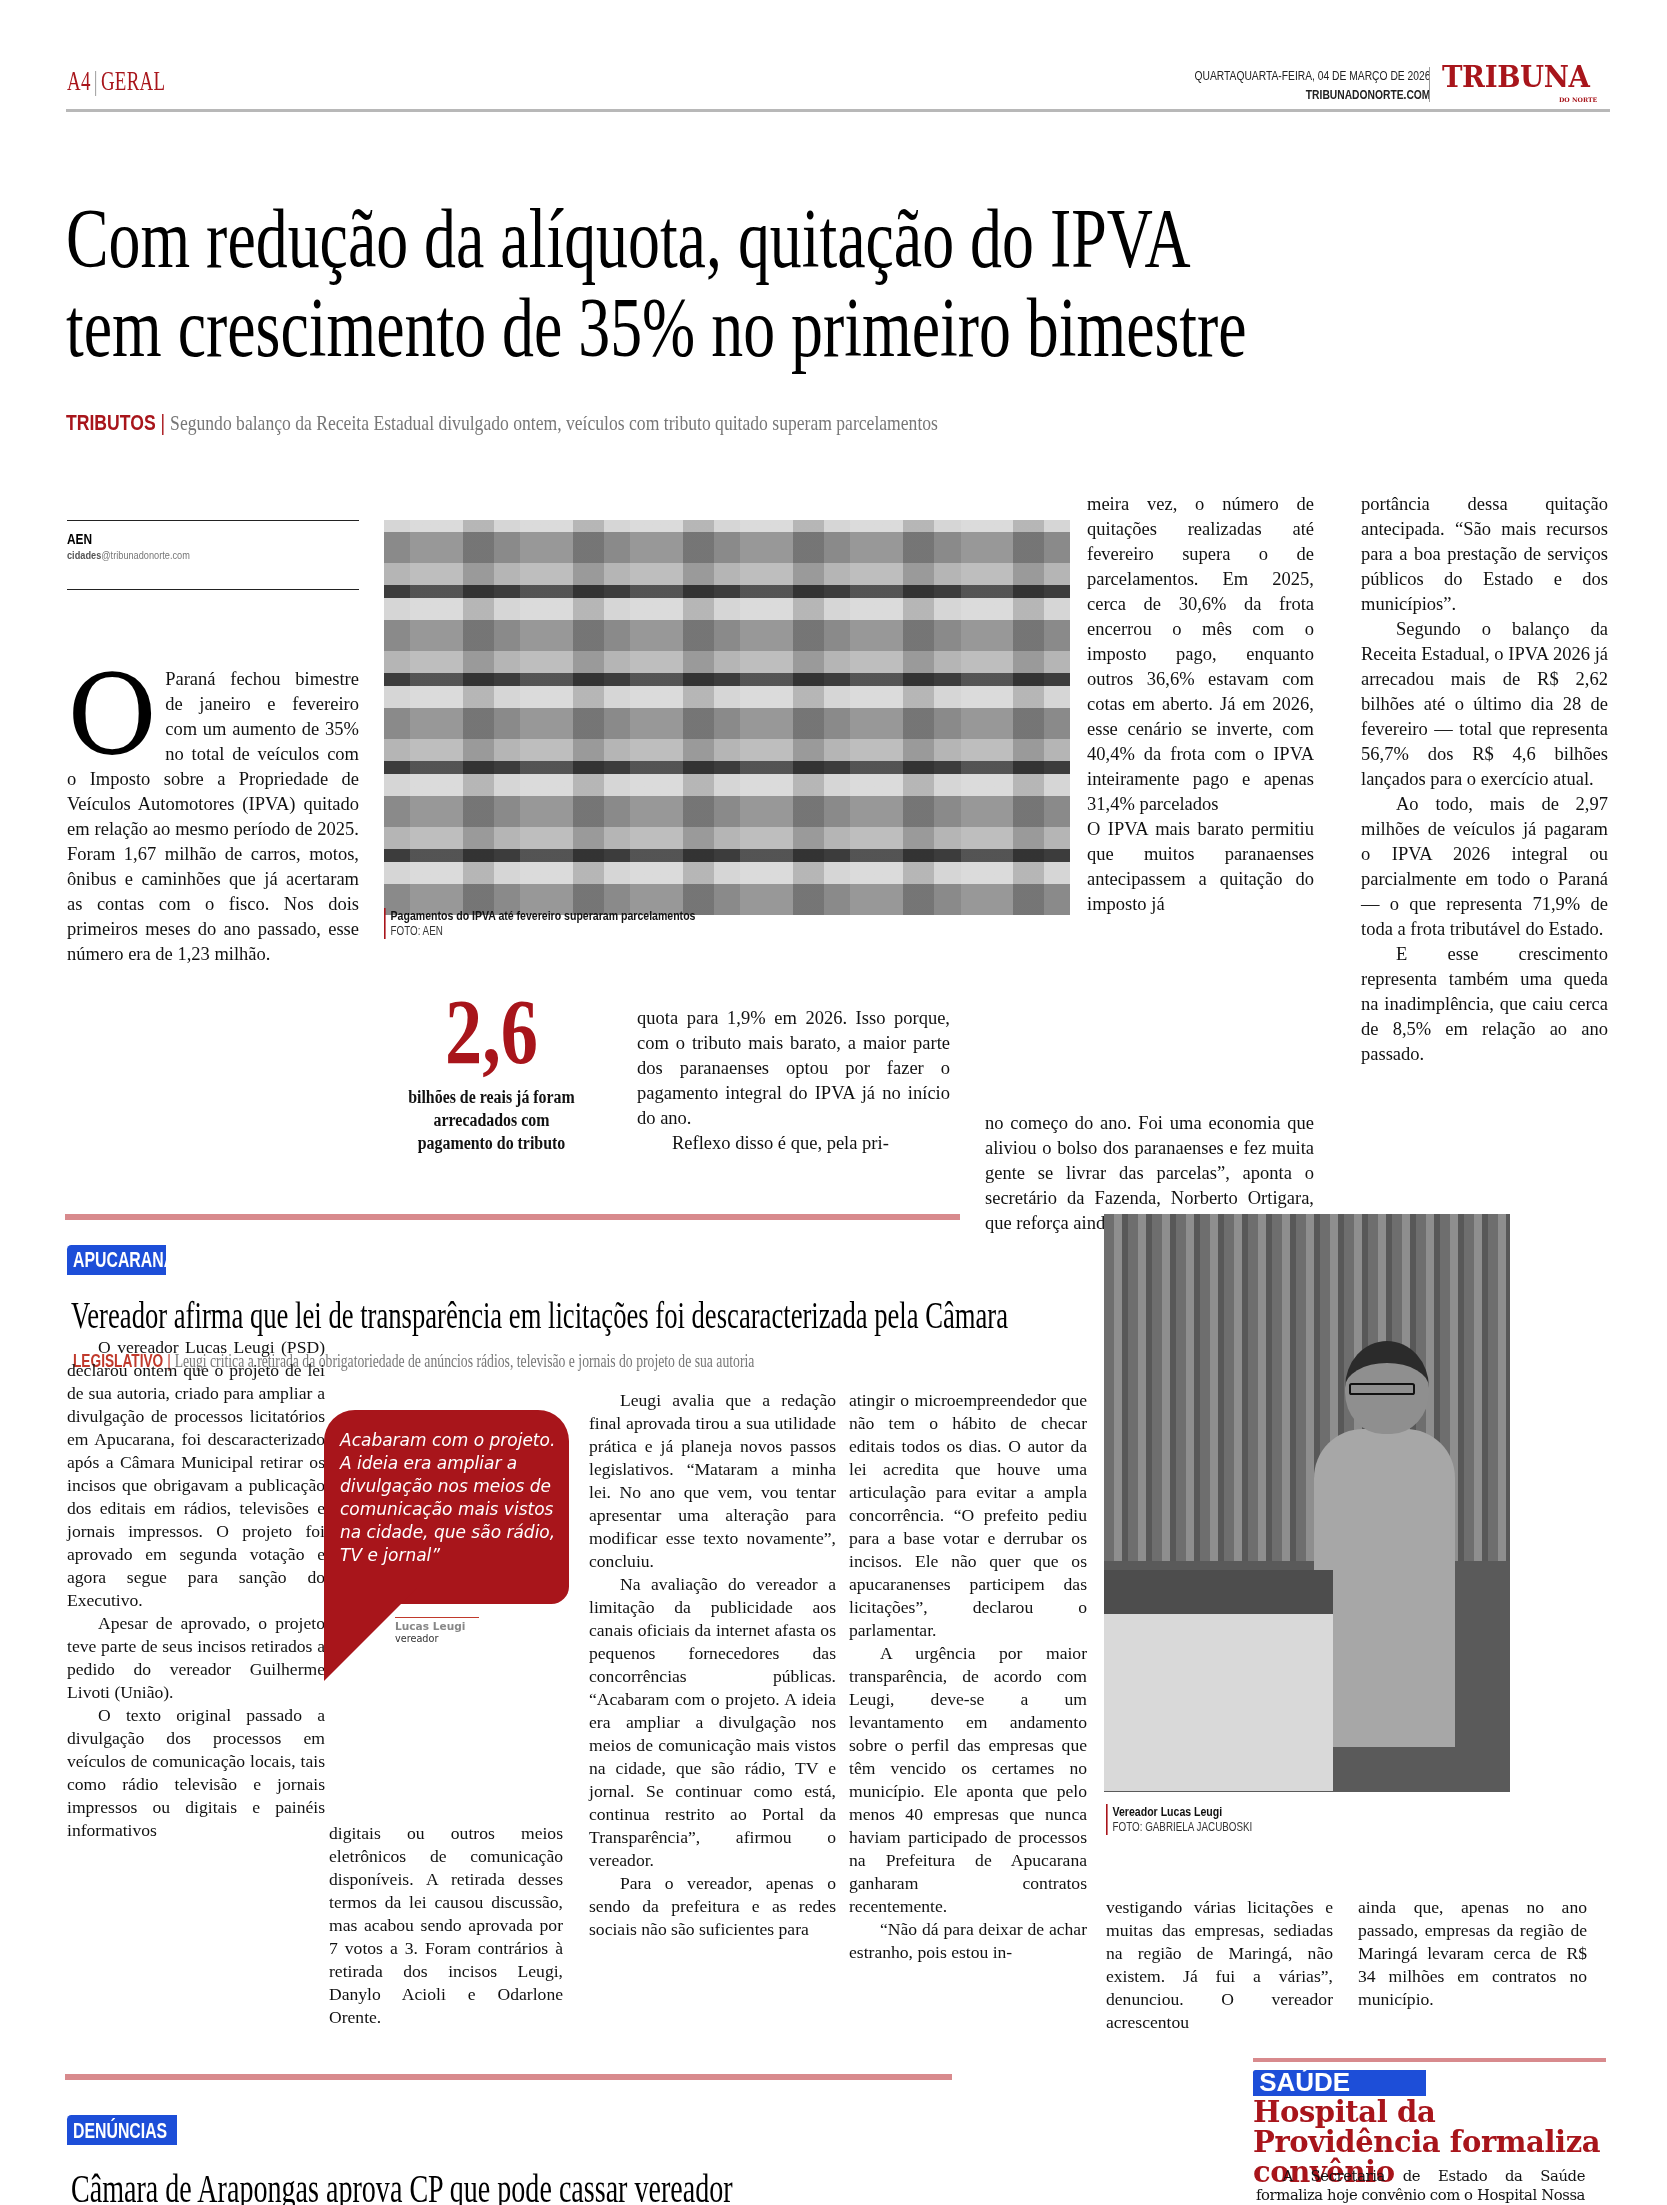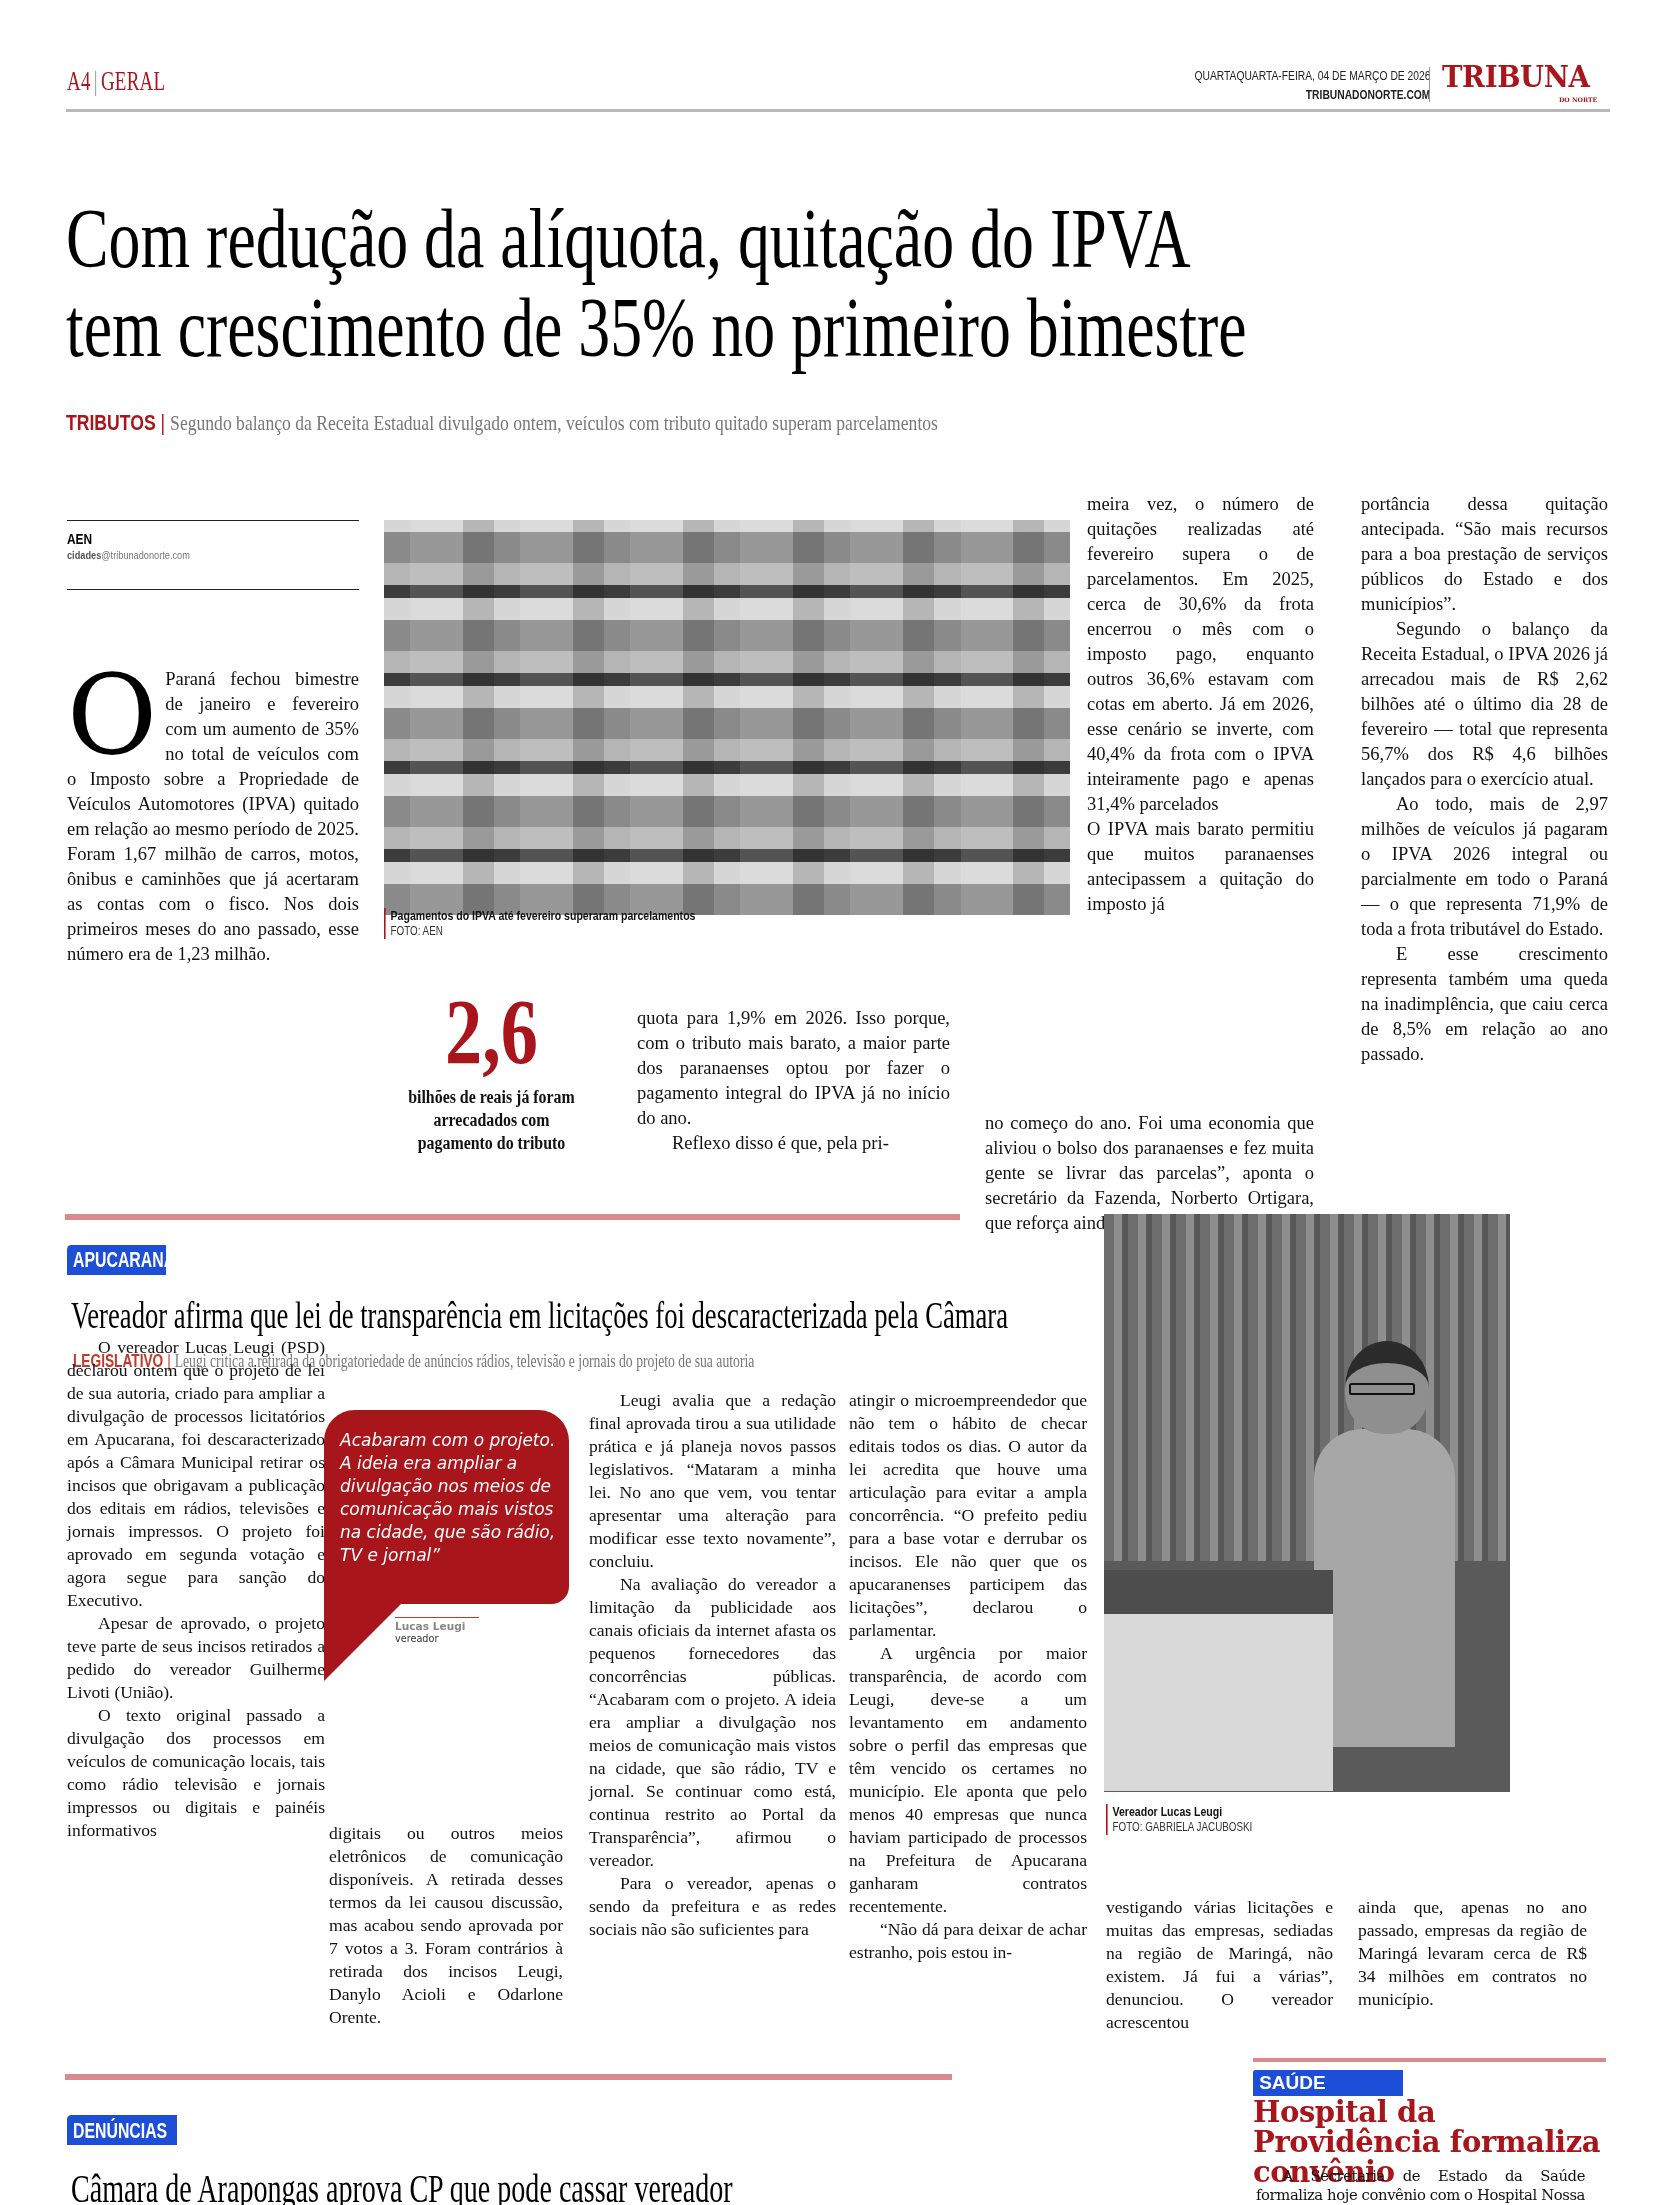--- a/index.html
+++ b/index.html
@@ -72,21 +72,21 @@
   
   .section-rule { height: 6.2px; background: #d88a8d; }
   .sr1 { left: 65px; top: 1214px; width: 895px; }
   .sr2 { left: 65px; top: 2074px; width: 887px; }
   .sr3 { left: 1253px; top: 2058px; width: 353px; height: 3.5px; }
 
   .tag-box { background: #1d4ed8; color: #fff; font-family: "Liberation Sans", sans-serif; font-weight: bold; border-radius: 4.4px 0 0 0; padding: 0 6.2px; }
   .tb1 { left: 67px; top: 1245px; width: 99px; height: 30px; font-size: 22px; line-height: 30px; }
   .tb1 span, .tb2 span { display: inline-block; transform: scaleX(0.72); transform-origin: left; }
   .tb2 { left: 67px; top: 2115px; width: 110px; height: 30px; font-size: 22px; line-height: 32px; }
-  .tb3 { left: 1253px; top: 2070px; width: 150px; height: 25.6px; font-size: 19px; line-height: 25.6px; border-radius: 2.6px 0 0 0; }
+  .tb3 { left: 1253px; top: 2070px; width: 173px; height: 25.6px; font-size: 26px; line-height: 25.6px; border-radius: 2.6px 0 0 0; }
 
   .sec-headline { font-family: "Liberation Serif", serif; color: #000; white-space: nowrap; transform: scaleX(0.72); transform-origin: left; }
   .sh1 { left: 71px; top: 1294px; font-size: 37px; }
   .sh2 { left: 71px; top: 2166px; font-size: 39px; }
   .sub2 { left: 73px; top: 1350px; font-family: "Liberation Sans", sans-serif; font-size: 18.5px; white-space: nowrap; transform: scaleX(0.74); transform-origin: left; }
   .sub2 .tag { color: #c0392b; font-weight: bold; }
   .sub2 .bar { color: #c0392b; margin: 0 5.3px; }
   .sub2 .deck { font-family: "Liberation Serif", serif; color: #777; }
 
   .body2 { font-family: "Liberation Serif", serif; font-size: 17.6px; line-height: 23px; color: #111; text-align: justify; }

